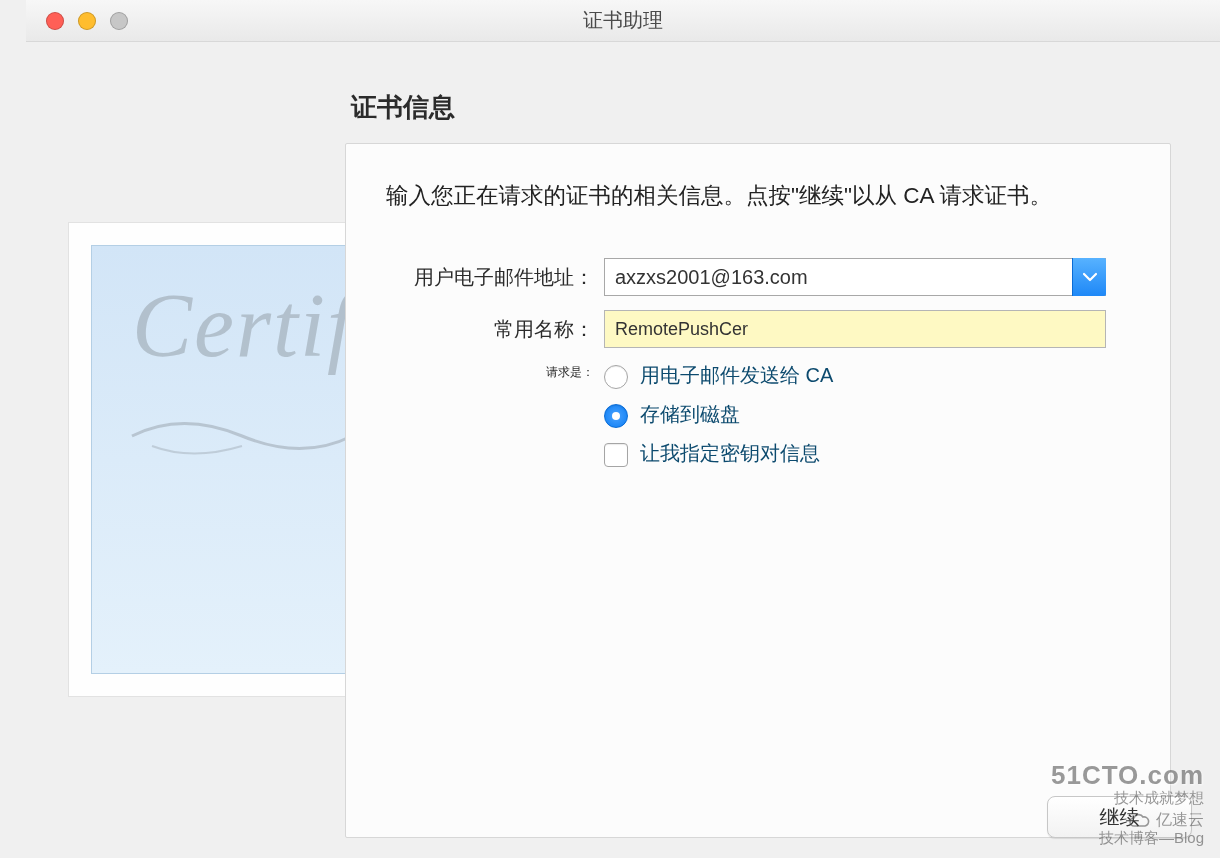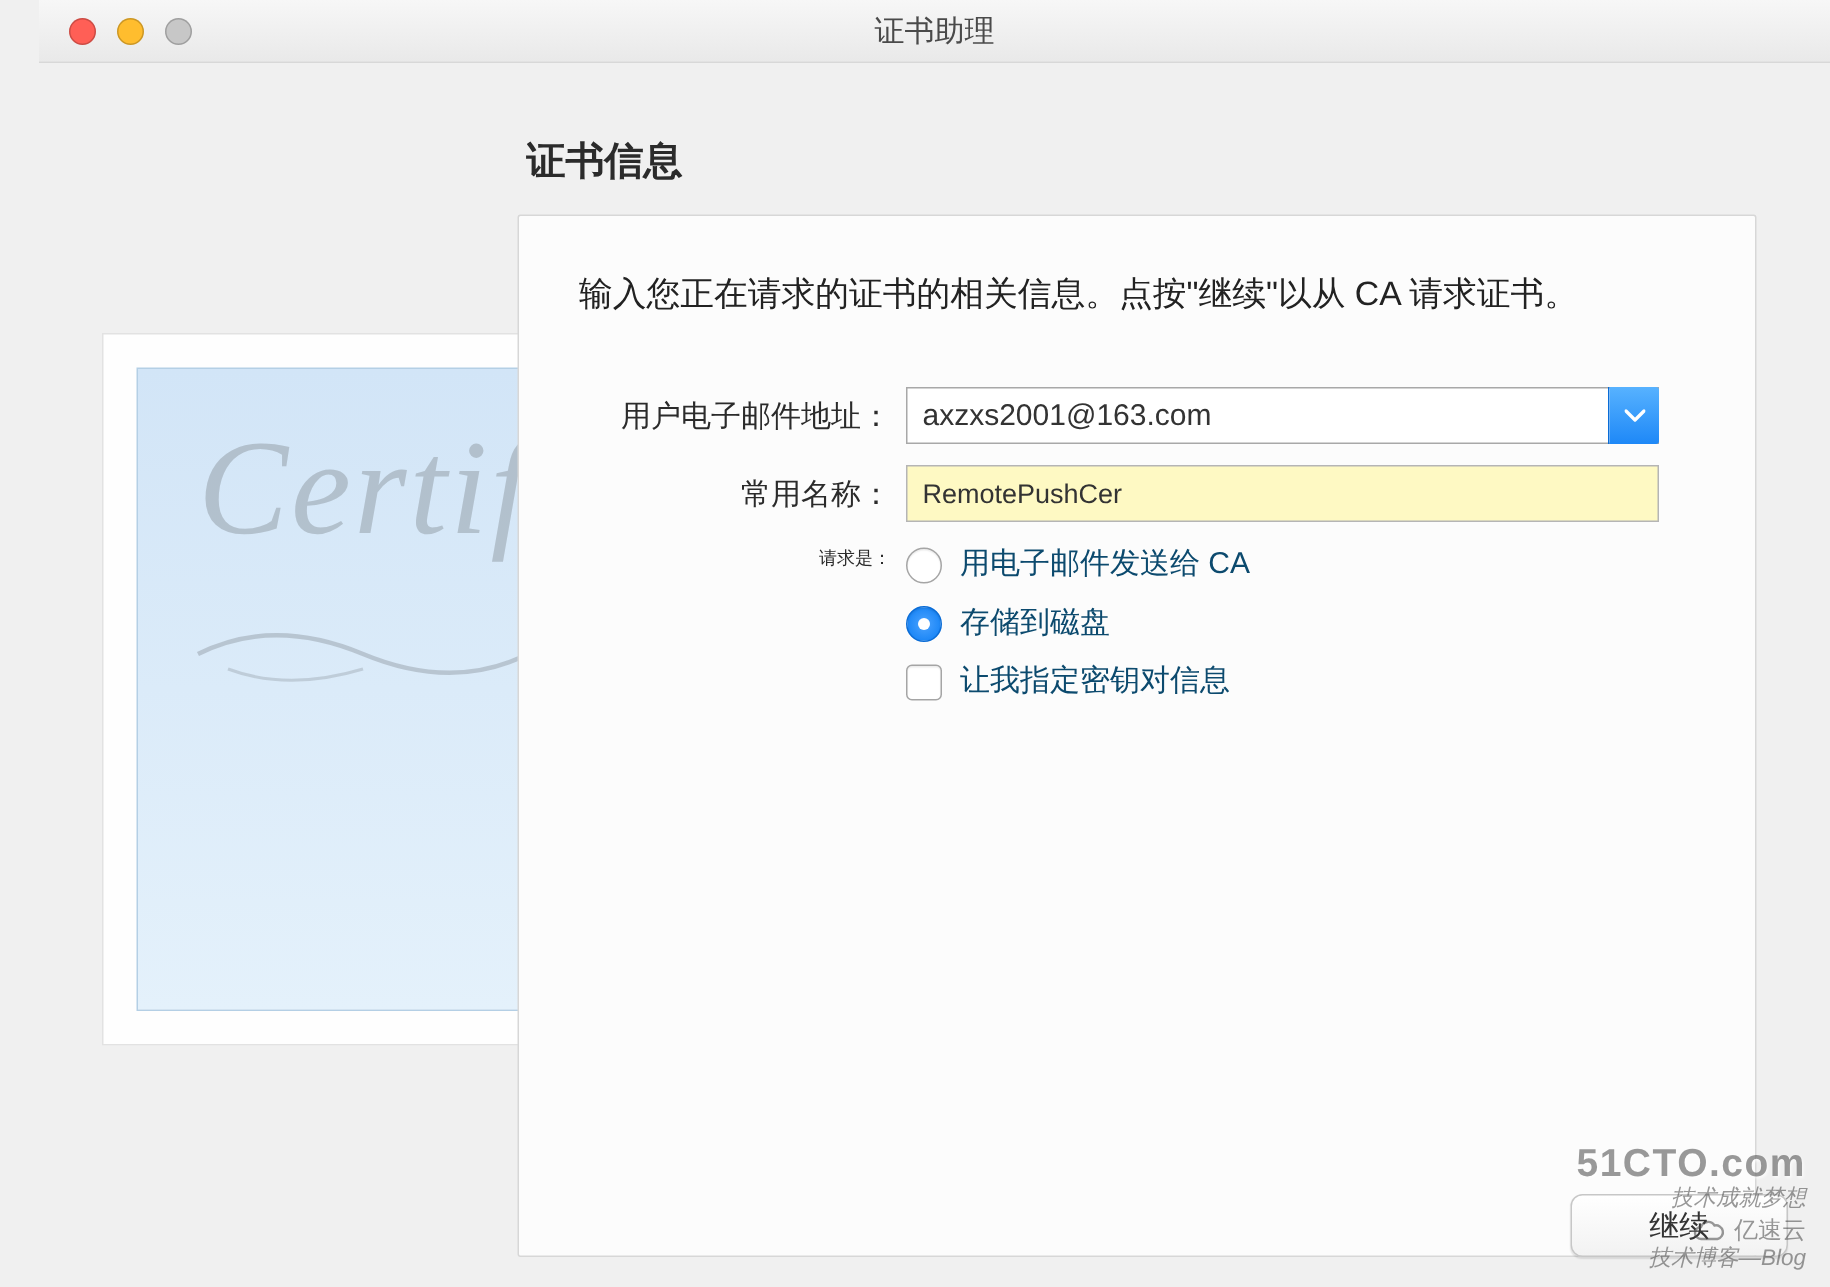--- a/index.html
+++ b/index.html
@@ -279,21 +279,20 @@
   }
   .wm-top {
     font-size: 26px;
     font-weight: 700;
     letter-spacing: 1px;
     text-shadow: 1px 1px 2px rgba(255,255,255,0.7);
   }
   .wm-sub {
     font-size: 15px;
     margin-top: -2px;
-    font-style: italic;
   }
   .wm-line {
     font-size: 16px;
     margin-top: 2px;
     display: flex;
     align-items: center;
     justify-content: flex-end;
     gap: 6px;
   }
 </style>

